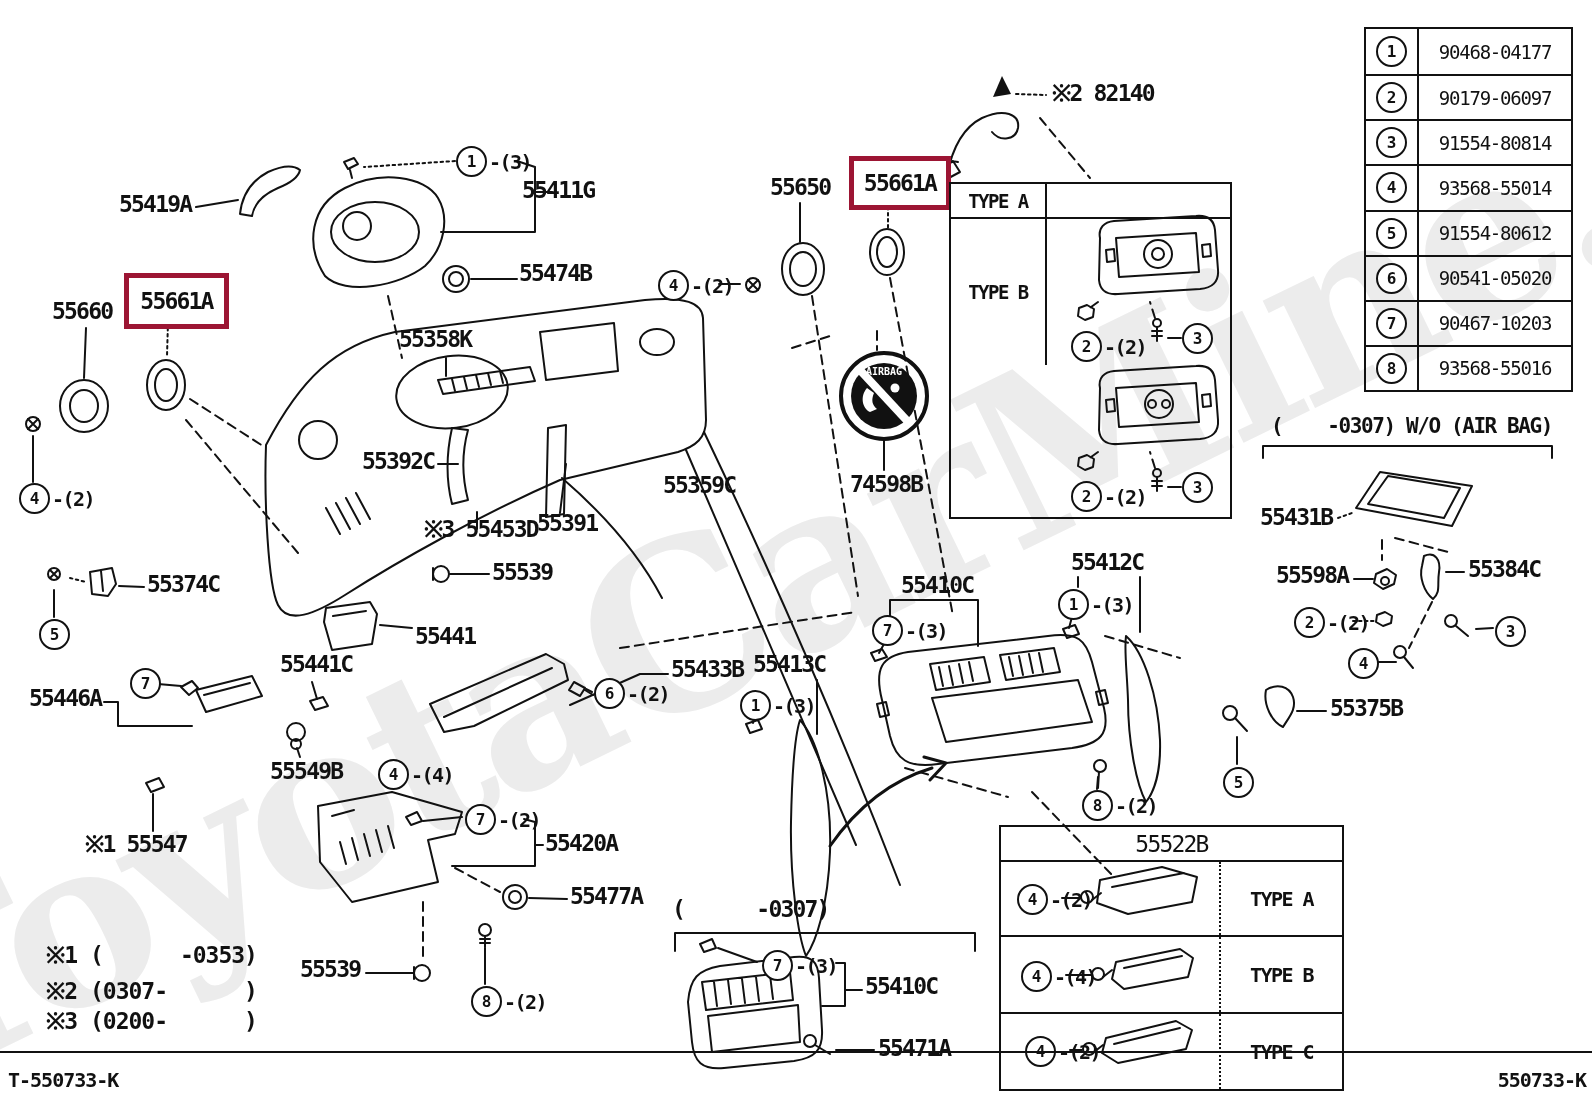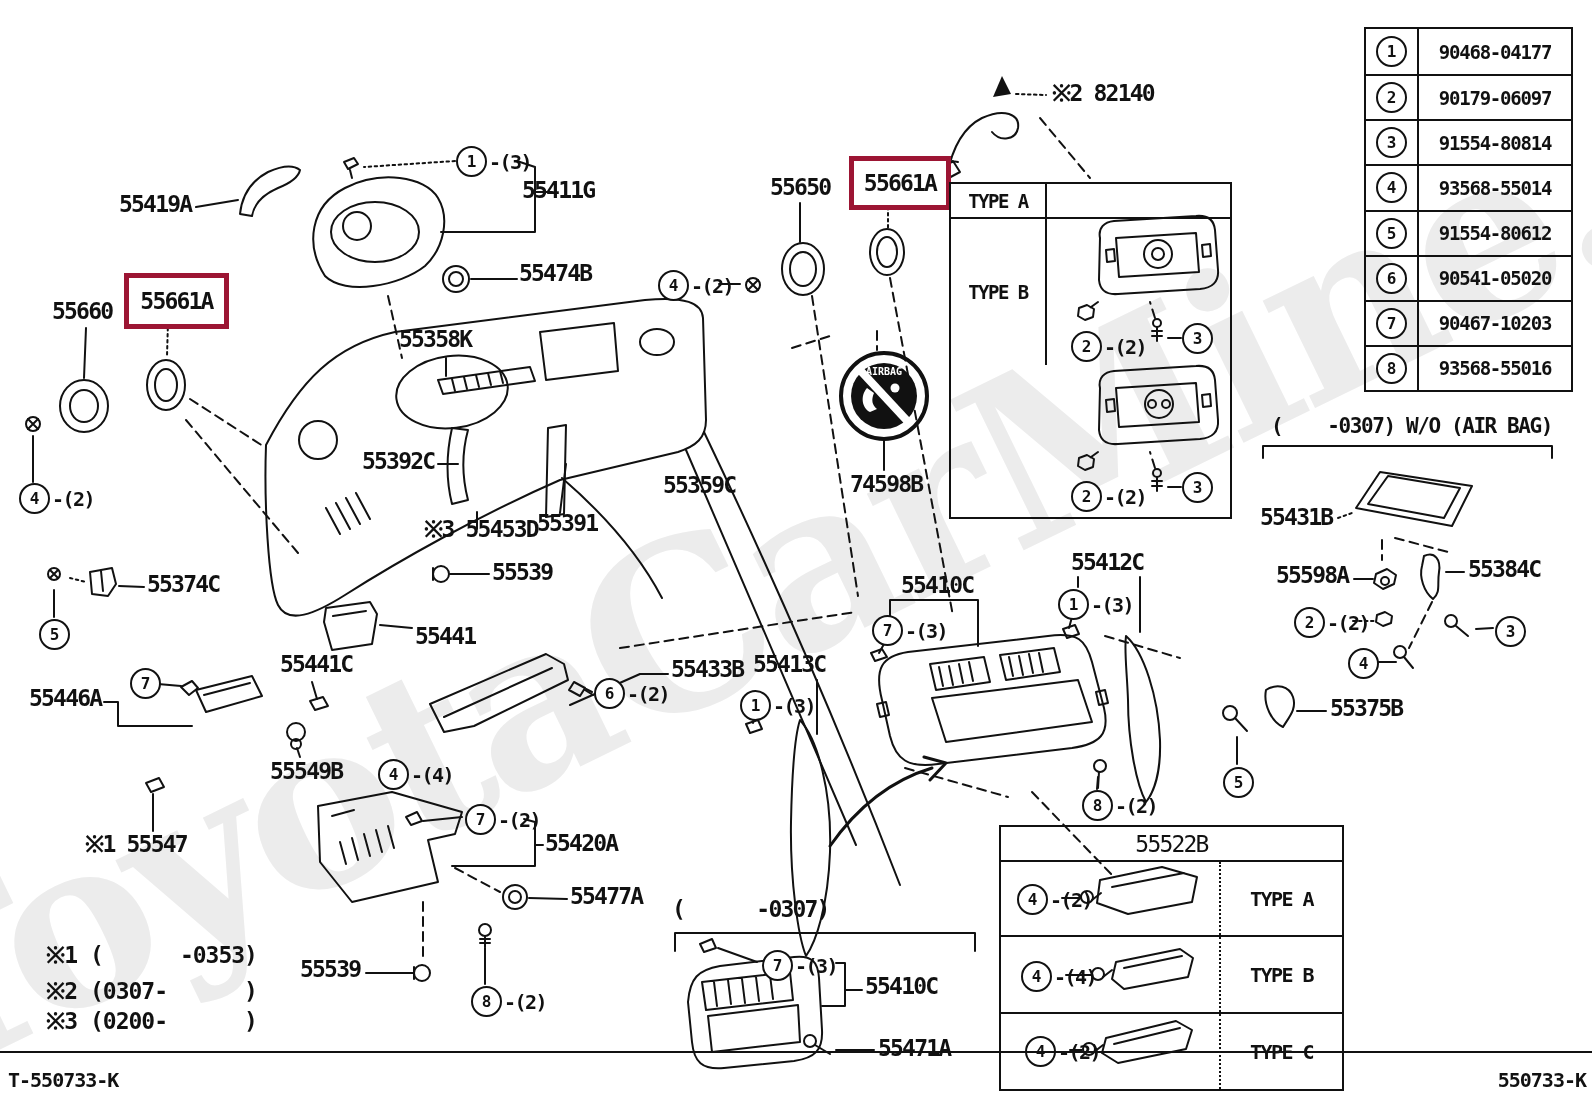--- a/index.html
+++ b/index.html
@@ -16,21 +16,21 @@
   .cnum{display:inline-flex;width:27px;height:27px;border:2.4px solid #111;border-radius:50%;
         align-items:center;justify-content:center;font-weight:700;font-size:16px;background:#fff;flex:none}
   .csuf{font-weight:700;font-size:20px;letter-spacing:-1.5px;white-space:pre}
   .hl{position:absolute;border:5px solid #9c1533;background:#fff;display:flex;align-items:center;
       justify-content:center;font-weight:700;font-size:23px;letter-spacing:-1.8px}
   .tbl{position:absolute;border:2.5px solid #111}
   .pt{left:1364px;top:27px;width:205px;height:361px;display:grid;grid-template-rows:repeat(8,1fr)}
   .pt-row{display:grid;grid-template-columns:53px 1fr;border-top:2px solid #111}
   .pt-row:first-child{border-top:none}
   .pt-numcell{display:flex;align-items:center;justify-content:center;border-right:2px solid #111}
-  .pt-code{display:flex;align-items:center;justify-content:center;font-weight:700;font-size:19px;letter-spacing:-1.2px}
+  .pt-code{display:flex;align-items:center;justify-content:center;font-weight:400;font-size:19px;letter-spacing:-1.2px}
   .t73{left:949px;top:182px;width:279px;height:333px;display:grid;grid-template-rows:35px 146px 1fr}
   .t73-title{display:flex;align-items:center;justify-content:center;font-weight:700;font-size:23px;
              letter-spacing:-1.8px;border-bottom:2px solid #111}
   .t73-row{display:grid;grid-template-columns:96px 1fr;border-bottom:2px solid #111}
   .t73-row:last-child{border-bottom:none}
   .t73-type{display:flex;align-items:center;justify-content:center;font-weight:700;font-size:19px;
             letter-spacing:-1.5px;border-right:2px solid #111;white-space:pre}
   .t55{left:999px;top:825px;width:341px;height:262px;display:grid;grid-template-rows:33px 75px 77px 1fr}
   .t55-title{display:flex;align-items:center;justify-content:center;font-weight:400;font-size:23px;
              letter-spacing:-1.8px}

